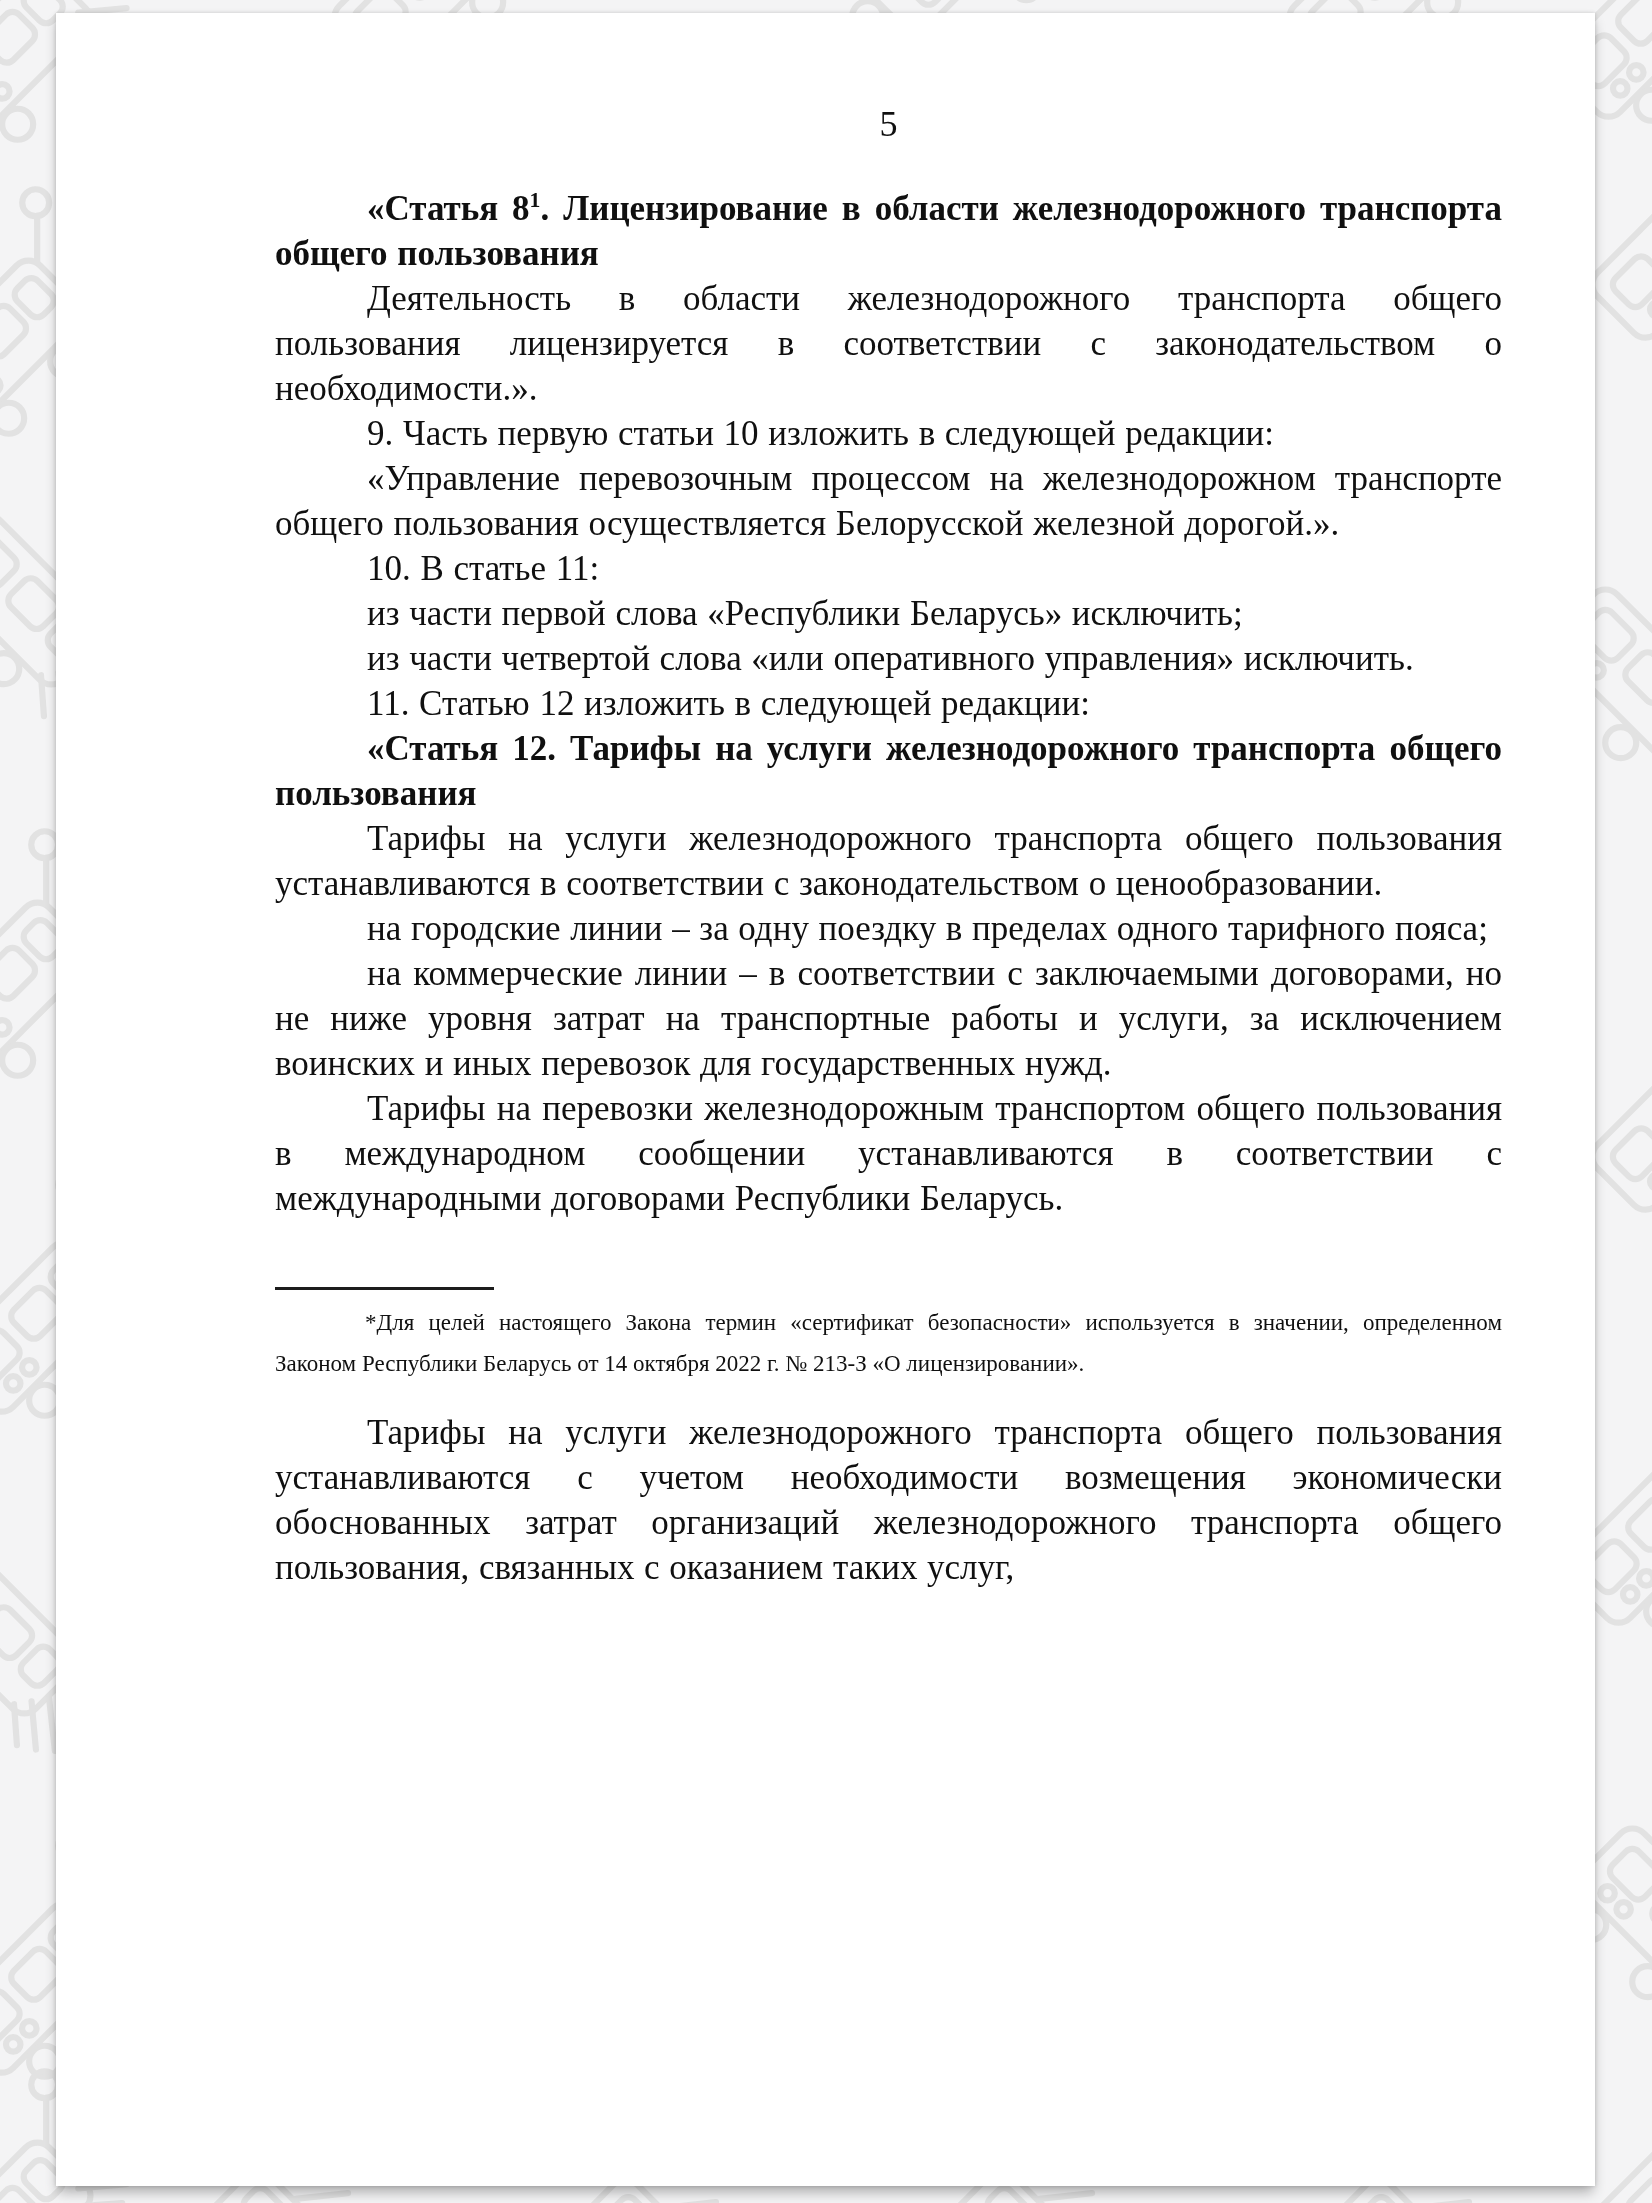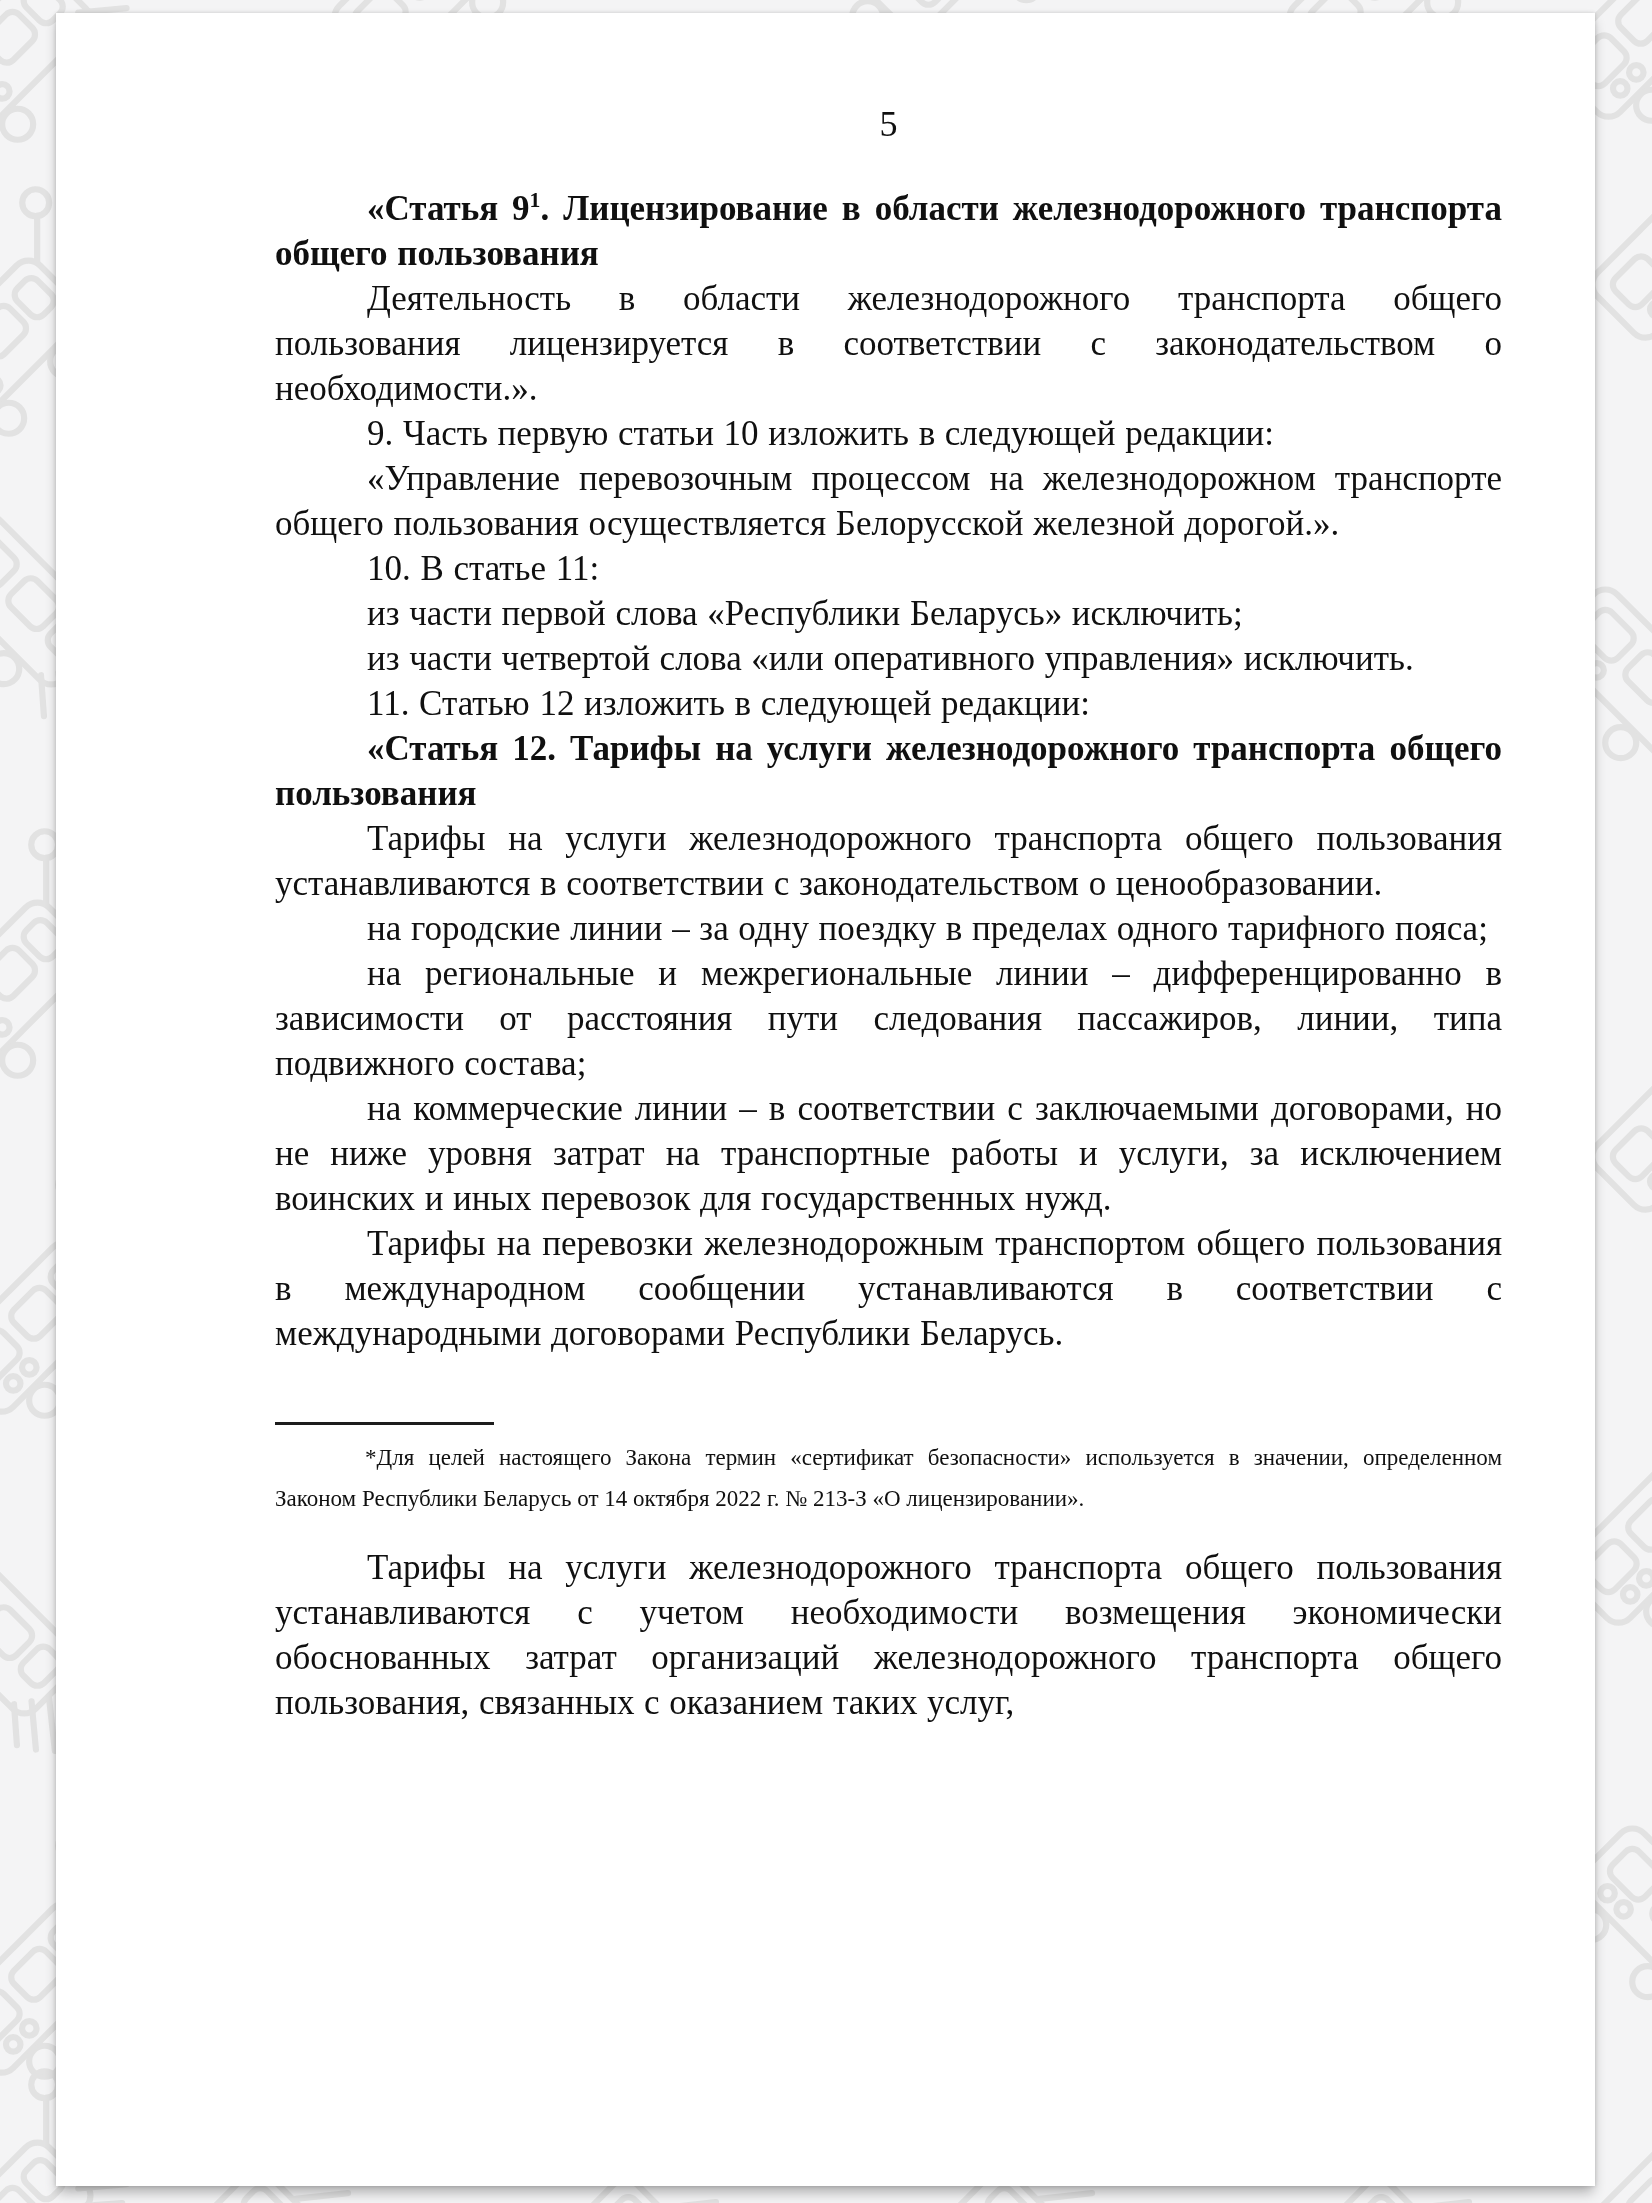--- a/index.html
+++ b/index.html
@@ -174,21 +174,21 @@
     </svg>
 </div>
 
 <div class="paper">
   <div class="content">
 
     <div class="page-number">5</div>
 
     <div class="text-block">
 
-      <p class="para bold"><span>«Статья 9</span><sup>1</sup><span>. Лицензирование в области железнодорожного транспорта общего пользования</span></p>
+      <p class="para bold"><span>«Статья 8</span><sup>1</sup><span>. Лицензирование в области железнодорожного транспорта общего пользования</span></p>
 
       <p class="para">Деятельность в области железнодорожного транспорта общего пользования лицензируется в соответствии с законодательством о необходимости.».</p>
 
       <p class="para">9. Часть первую статьи 10 изложить в следующей редакции:</p>
 
       <p class="para">«Управление перевозочным процессом на железнодорожном транспорте общего пользования осуществляется Белорусской железной дорогой.».</p>
 
       <p class="para">10. В статье 11:</p>
 
       <p class="para">из части первой слова «Республики Беларусь» исключить;</p>
@@ -197,21 +197,20 @@
 
       <p class="para">11. Статью 12 изложить в следующей редакции:</p>
 
       <p class="para bold">«Статья 12. Тарифы на услуги железнодорожного транспорта общего пользования</p>
 
       <p class="para">Тарифы на услуги железнодорожного транспорта общего пользования устанавливаются в соответствии с законодательством о ценообразовании.</p>
 
 
       <p class="para">на городские линии – за одну поездку в пределах одного тарифного пояса;</p>
 
-      <p class="para">на региональные и межрегиональные линии – дифференцированно в зависимости от расстояния пути следования пассажиров, линии, типа подвижного состава;</p>
 
       <p class="para">на коммерческие линии – в соответствии с заключаемыми договорами, но не ниже уровня затрат на транспортные работы и услуги, за исключением воинских и иных перевозок для государственных нужд.</p>
 
       <p class="para">Тарифы на перевозки железнодорожным транспортом общего пользования в международном сообщении устанавливаются в соответствии с международными договорами Республики Беларусь.</p>
 
       <hr class="footnote-rule">
 
       <p class="footnote">*Для целей настоящего Закона термин «сертификат безопасности» используется в значении, определенном Законом Республики Беларусь от 14 октября 2022 г. № 213-З «О лицензировании».</p>
 
       <p class="para continuation">Тарифы на услуги железнодорожного транспорта общего пользования устанавливаются с учетом необходимости возмещения экономически обоснованных затрат организаций железнодорожного транспорта общего пользования, связанных с оказанием таких услуг,</p>

